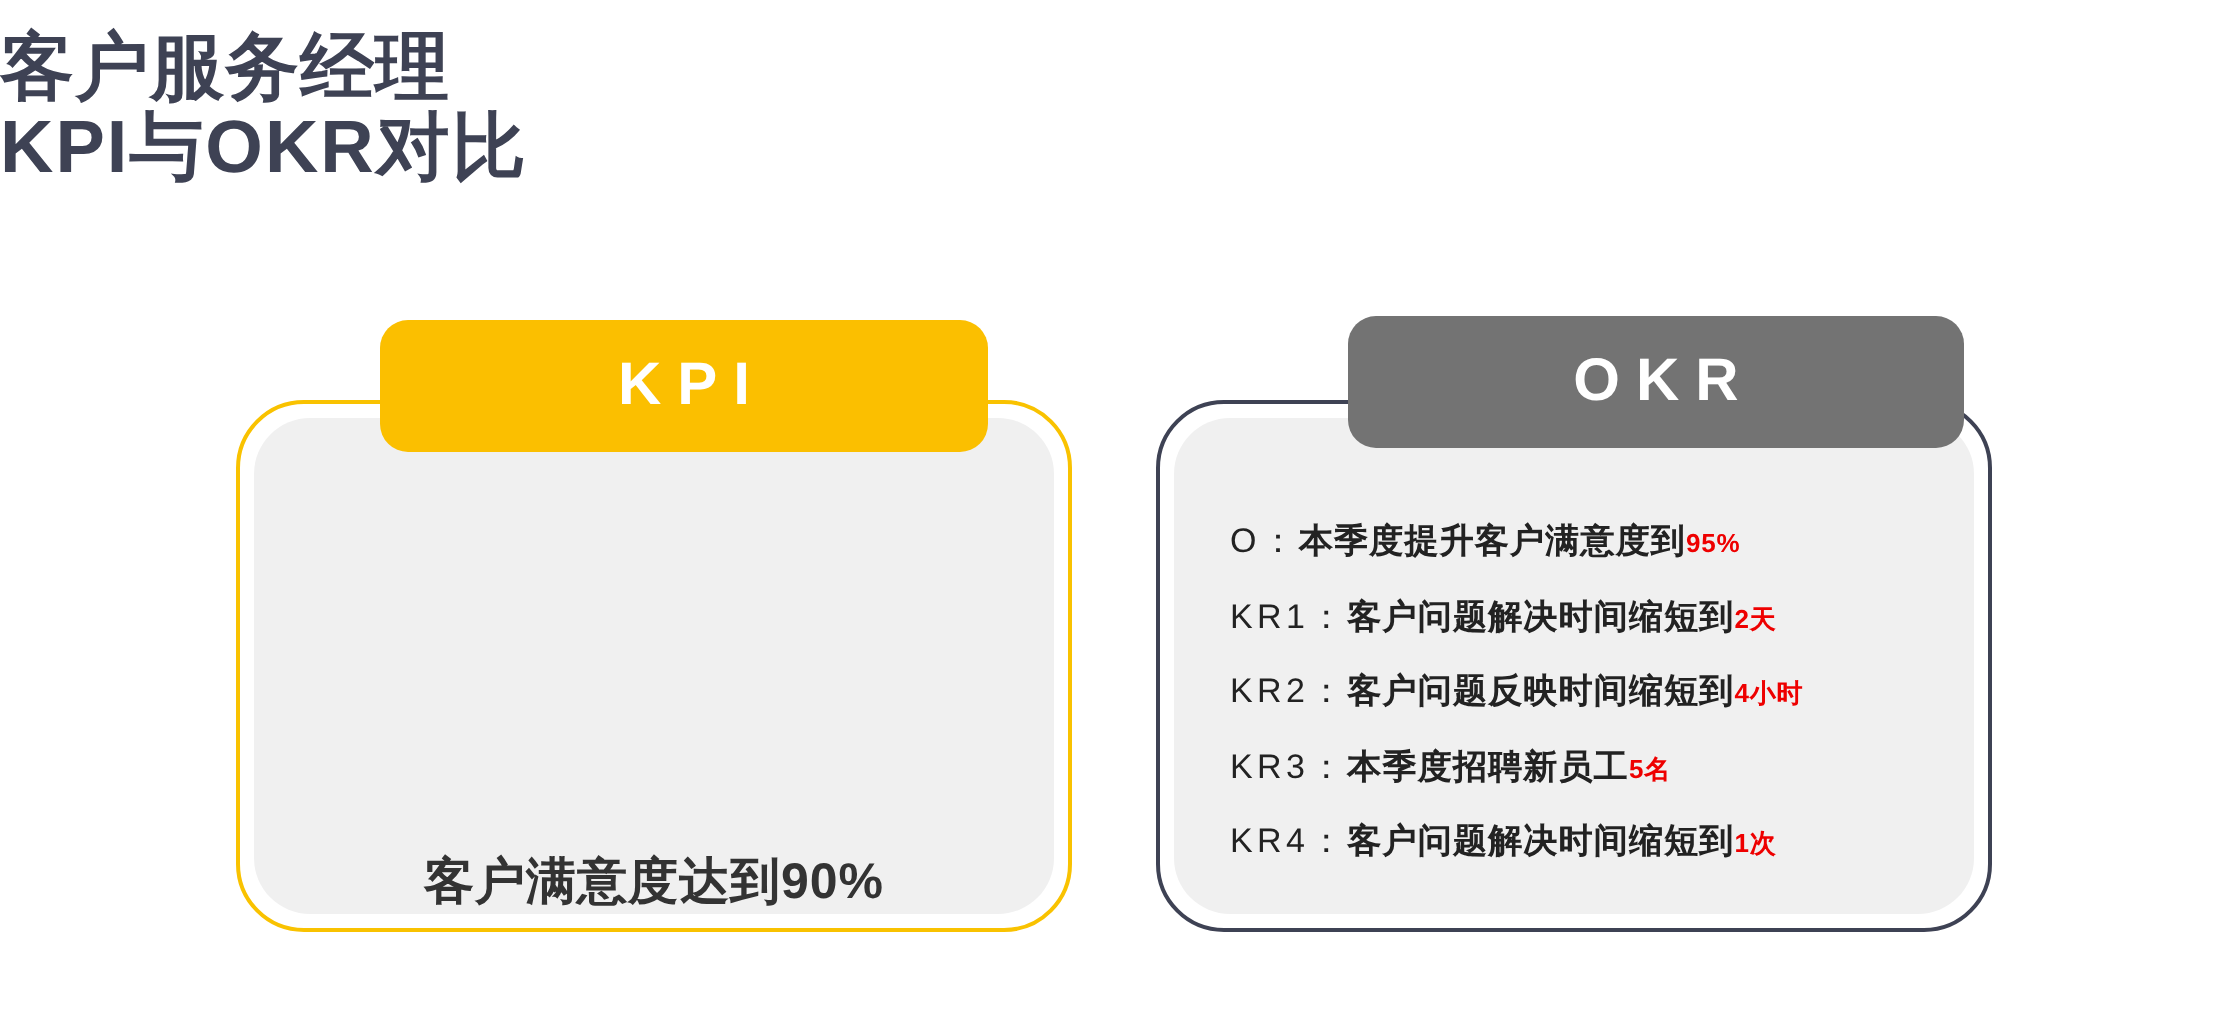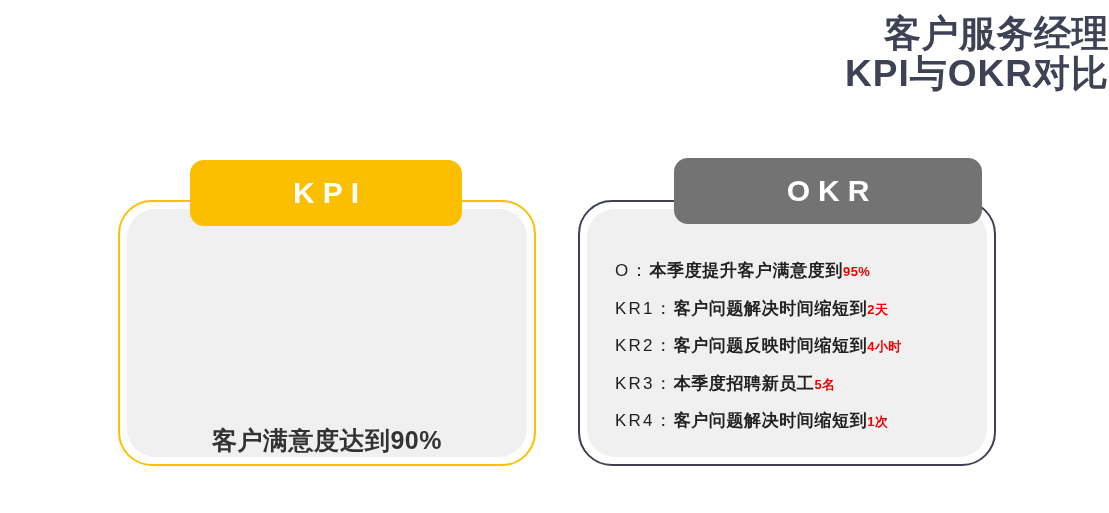--- a/index.html
+++ b/index.html
@@ -14,21 +14,21 @@
     overflow: hidden;
     position: relative;
   }
 
   
   #title-block {
     position: absolute;
     left: 0;
     top: 14px;
     width: 1109px;
-    text-align: right;
+    text-align: left;
     color: #3e4254;
   }
   .title-line {
     display: block;
     font-weight: 700;
     line-height: 1.08;
     letter-spacing: 0.5px;
     white-space: nowrap;
   }
   #title-line-1 { font-size: 37px; }
@@ -86,21 +86,21 @@
     color: #ffffff;
     font-size: 30px;
     font-weight: 700;
     letter-spacing: 8px;
     text-indent: 8px;
     z-index: 5;
   }
   #kpi-tab {
     left: 190px;
     top: 160px;
-    width: 272px;
+    width: 304px;
     background: #fbbf00;
   }
   #okr-tab {
     left: 674px;
     top: 158px;
     width: 308px;
     background: #737373;
   }
 
   

